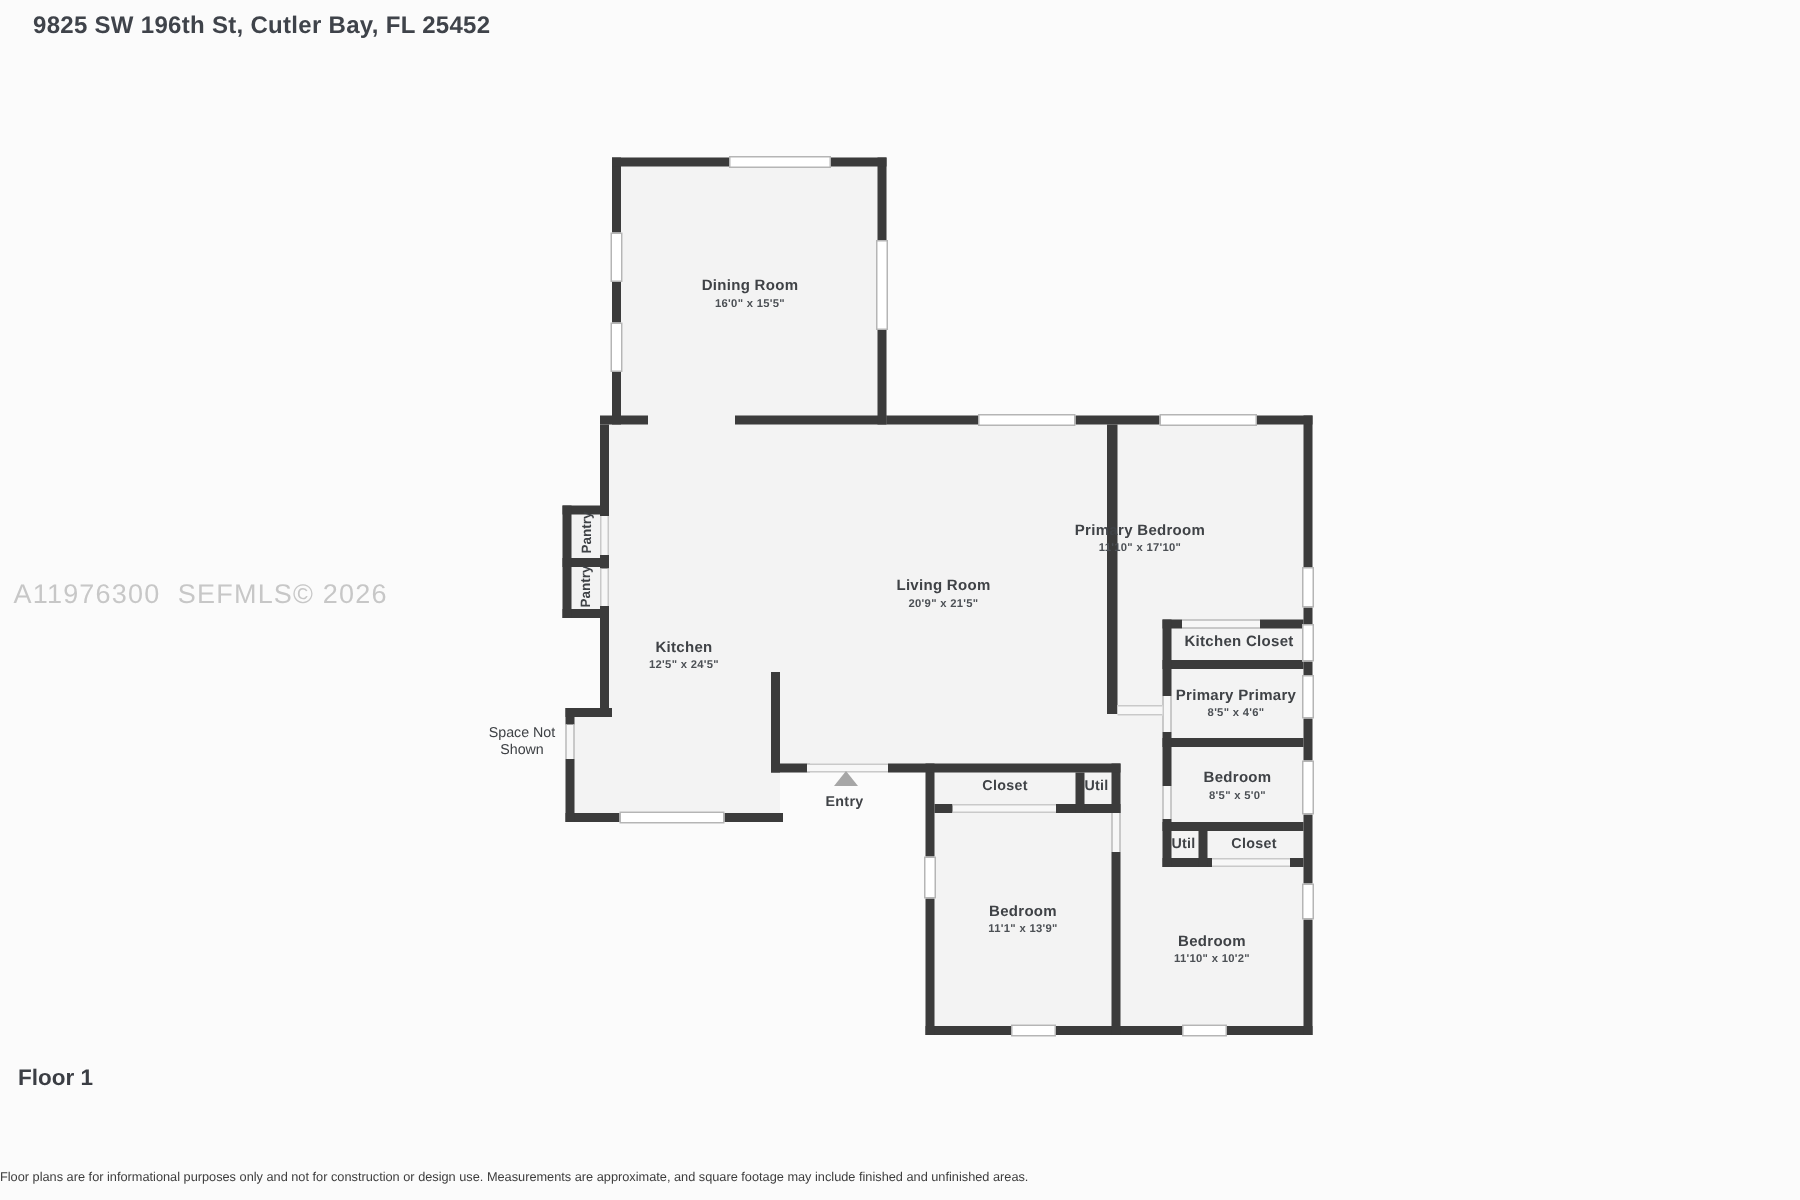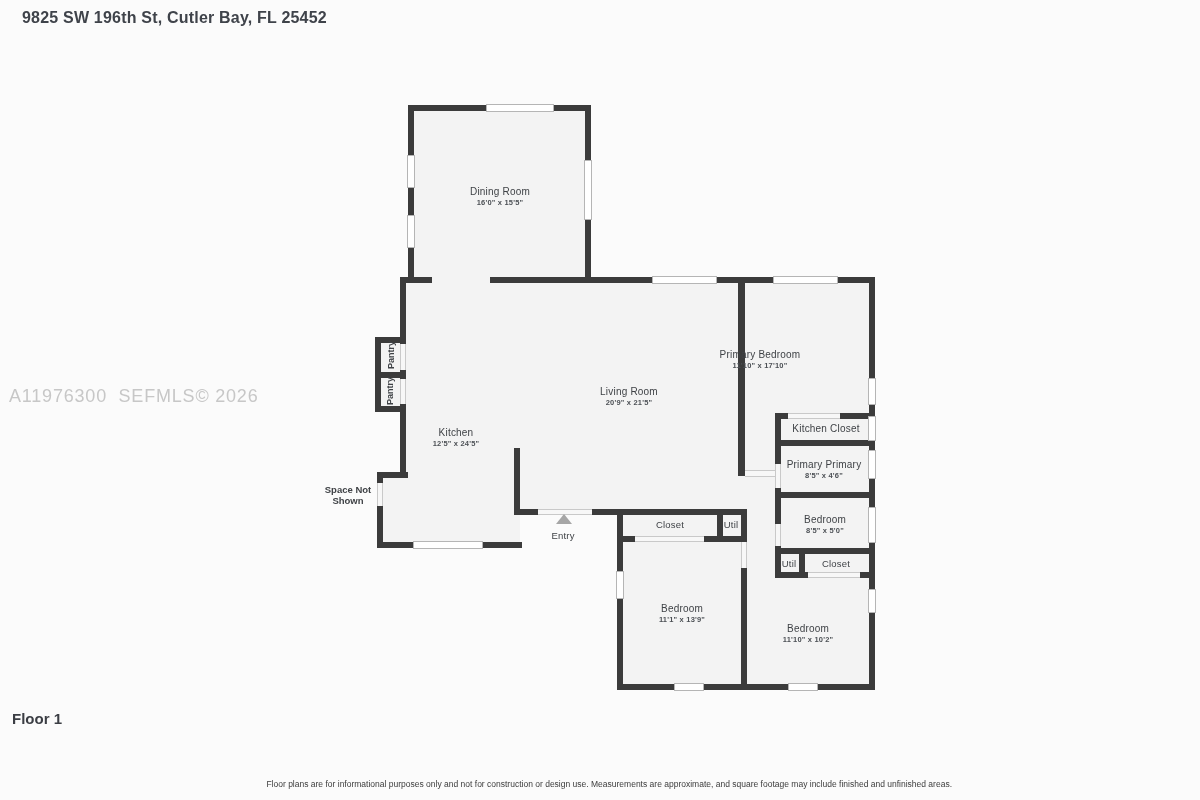--- a/index.html
+++ b/index.html
@@ -14,43 +14,43 @@
   }
   .watermark{
     position:absolute;left:9px;top:386px;
     font-size:18px;color:#c7c7c7;letter-spacing:.8px;white-space:pre;
   }
   .floor-label{
     position:absolute;left:12px;top:710px;
     font-size:15px;font-weight:700;color:#3b3e44;
   }
   .disclaimer{
-    position:absolute;left:0;top:779px;width:952px;text-align:right;
+    position:absolute;left:0;top:779px;width:952px;text-align:left;
     font-size:8.5px;color:#3c3c3c;
   }
   #plan{position:absolute;inset:0;}
   #plan .floor{position:absolute;background:#f3f3f3;z-index:0;}
   #plan .wall{position:absolute;background:#3b3b3b;z-index:1;}
   #plan .win{position:absolute;background:#ffffff;border:1px solid #b5b5b5;box-sizing:border-box;z-index:2;}
   #plan .open-h{position:absolute;background:#f7f7f7;border-top:1px solid #c9c9c9;border-bottom:1px solid #c9c9c9;box-sizing:border-box;z-index:2;}
   #plan .open-v{position:absolute;background:#f7f7f7;border-left:1px solid #c9c9c9;border-right:1px solid #c9c9c9;box-sizing:border-box;z-index:2;}
   .room-label{
     position:absolute;transform:translate(-50%,-50%);
     text-align:center;white-space:nowrap;color:#3f4246;z-index:3;
   }
-  .room-label .nm{display:block;font-size:10px;font-weight:400;letter-spacing:.2px;}
+  .room-label .nm{display:block;font-size:10px;font-weight:700;letter-spacing:.2px;}
   .room-label .dm{display:block;font-size:7.5px;font-weight:600;color:#4c5055;margin-top:1px;letter-spacing:.2px;}
   .room-label.sm .nm{font-size:9.5px;}
   .vlabel{
     position:absolute;transform:translate(-50%,-50%) rotate(-90deg);
     font-size:9px;font-weight:700;color:#3f4246;white-space:nowrap;z-index:3;
   }
   .note-label{
     position:absolute;transform:translate(-50%,-50%);
-    font-size:9.5px;font-weight:700;color:#3f4246;text-align:center;
+    font-size:9.5px;font-weight:400;color:#3f4246;text-align:center;
     line-height:1.2;z-index:3;width:90px;
   }
   .entry-triangle{
     position:absolute;left:556px;top:514px;width:0;height:0;z-index:3;
     border-left:8px solid transparent;border-right:8px solid transparent;
     border-bottom:10px solid #a6a6a6;
   }
 </style>
 </head>
 <body>

